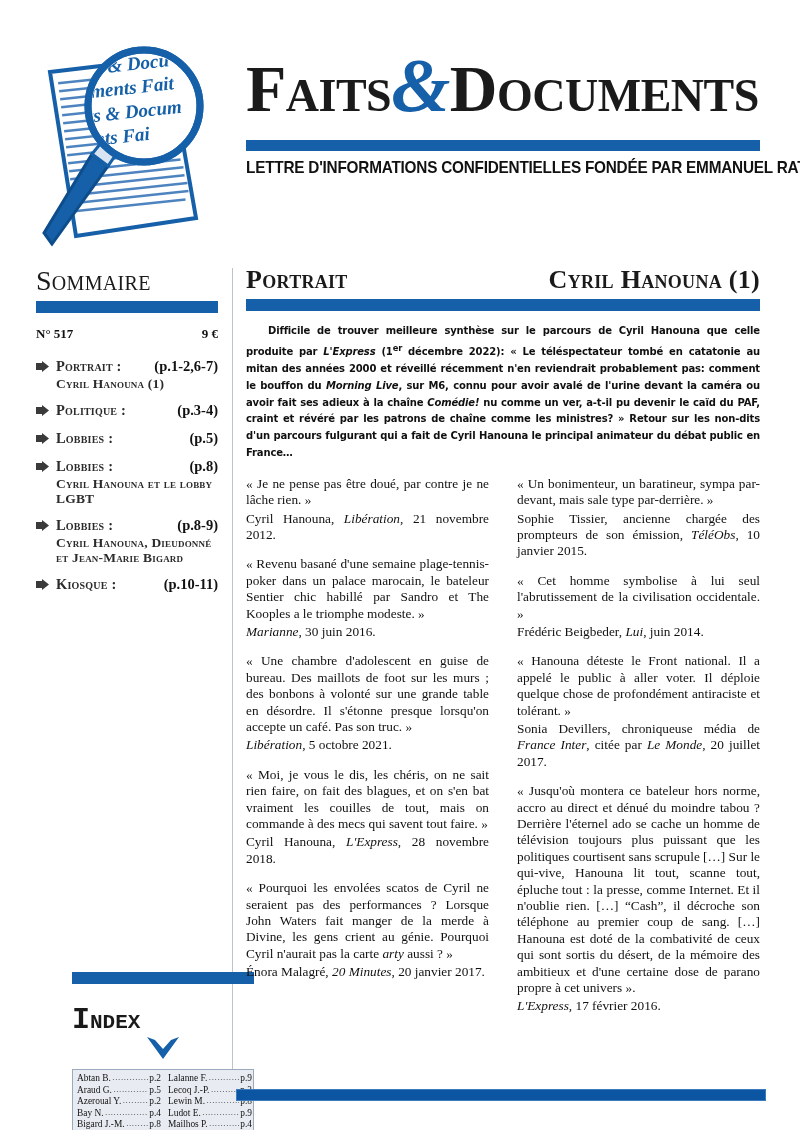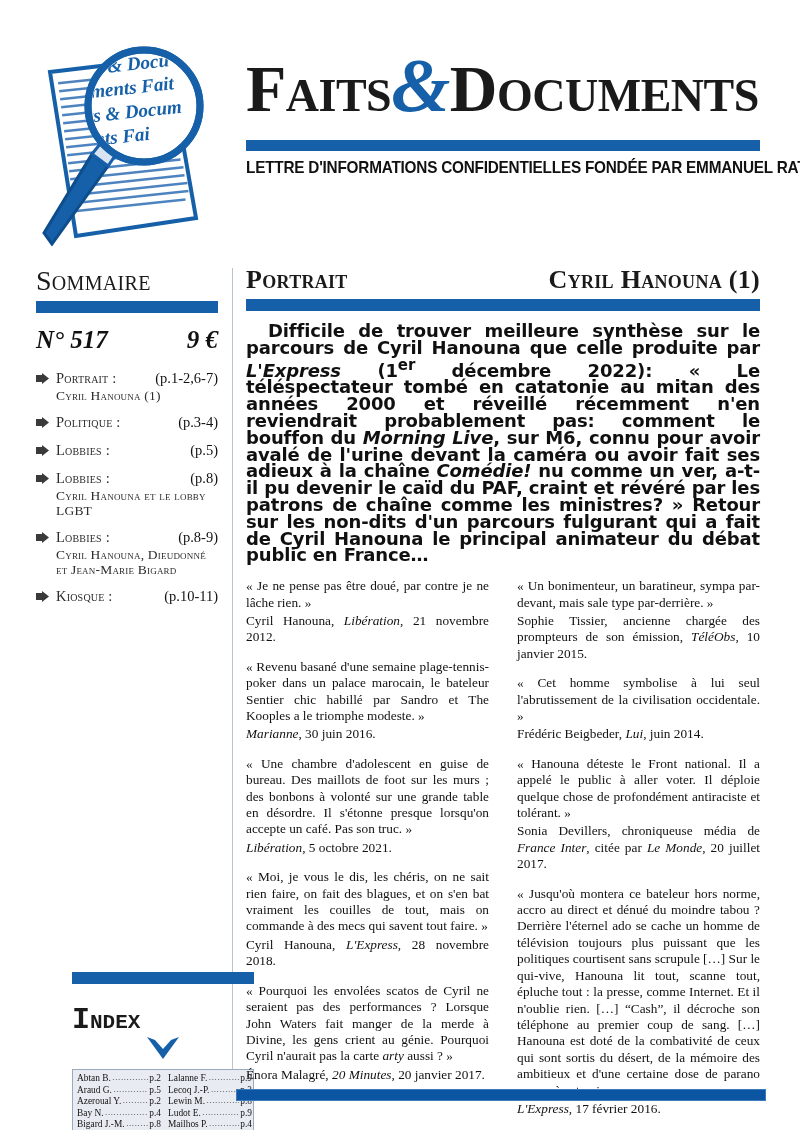--- a/index.html
+++ b/index.html
@@ -59,24 +59,24 @@
     font-size: 28px;
     line-height: 30px;
     letter-spacing: 0.3px;
     color:#1a1a1a;
   }
   .sec-bar { height:12px; background:#1560a8; margin-top:5px; }
 
   .issue-row {
     display:flex; justify-content:space-between; align-items:baseline;
     margin-top:13px;
-    font-weight:700; font-size:25px;font-style:italic;
-  }
-
-  .toc { margin-top: 16px; }
+    font-weight:700; font-size:13px;
+  }
+
+  .toc { margin-top: 16px; font-weight: bold; }
   .toc-item { margin-bottom: 11px; position:relative; padding-left:20px; }
   .toc-line1 { display:flex; justify-content:space-between; align-items:baseline; }
   .toc-cat {
     font-variant: small-caps; font-size:14.5px; letter-spacing:0.2px; color:#2b2b2b;
   }
   .toc-pg { font-size:14.5px; color:#111; white-space:nowrap; }
   .toc-sub {
     font-variant: small-caps; font-size:13.5px; color:#2b2b2b; line-height:15px;
     letter-spacing:0.2px; margin-top:1px;
   }
@@ -122,21 +122,21 @@
   .art-head { display:flex; justify-content:space-between; align-items:flex-end; }
   .art-head .l, .art-head .r {
     font-variant:small-caps; font-weight:700; font-size:26px; line-height:28px;
     letter-spacing:0.3px; color:#1a1a1a;
   }
   .art-bar { height:12px; background:#1560a8; margin-top:5px; }
 
   .lede {
     font-family:"DejaVu Sans","Liberation Sans",sans-serif;
     font-weight:700;
-    font-size:18px;
+    font-size:10px;
     line-height:16.8px;
     text-align:justify;
     text-indent: 22px;
     margin-top:12px;
     letter-spacing:-0.15px;
     color:#101010;
   }
   .lede i { font-style:italic; }
 
   .cols {

